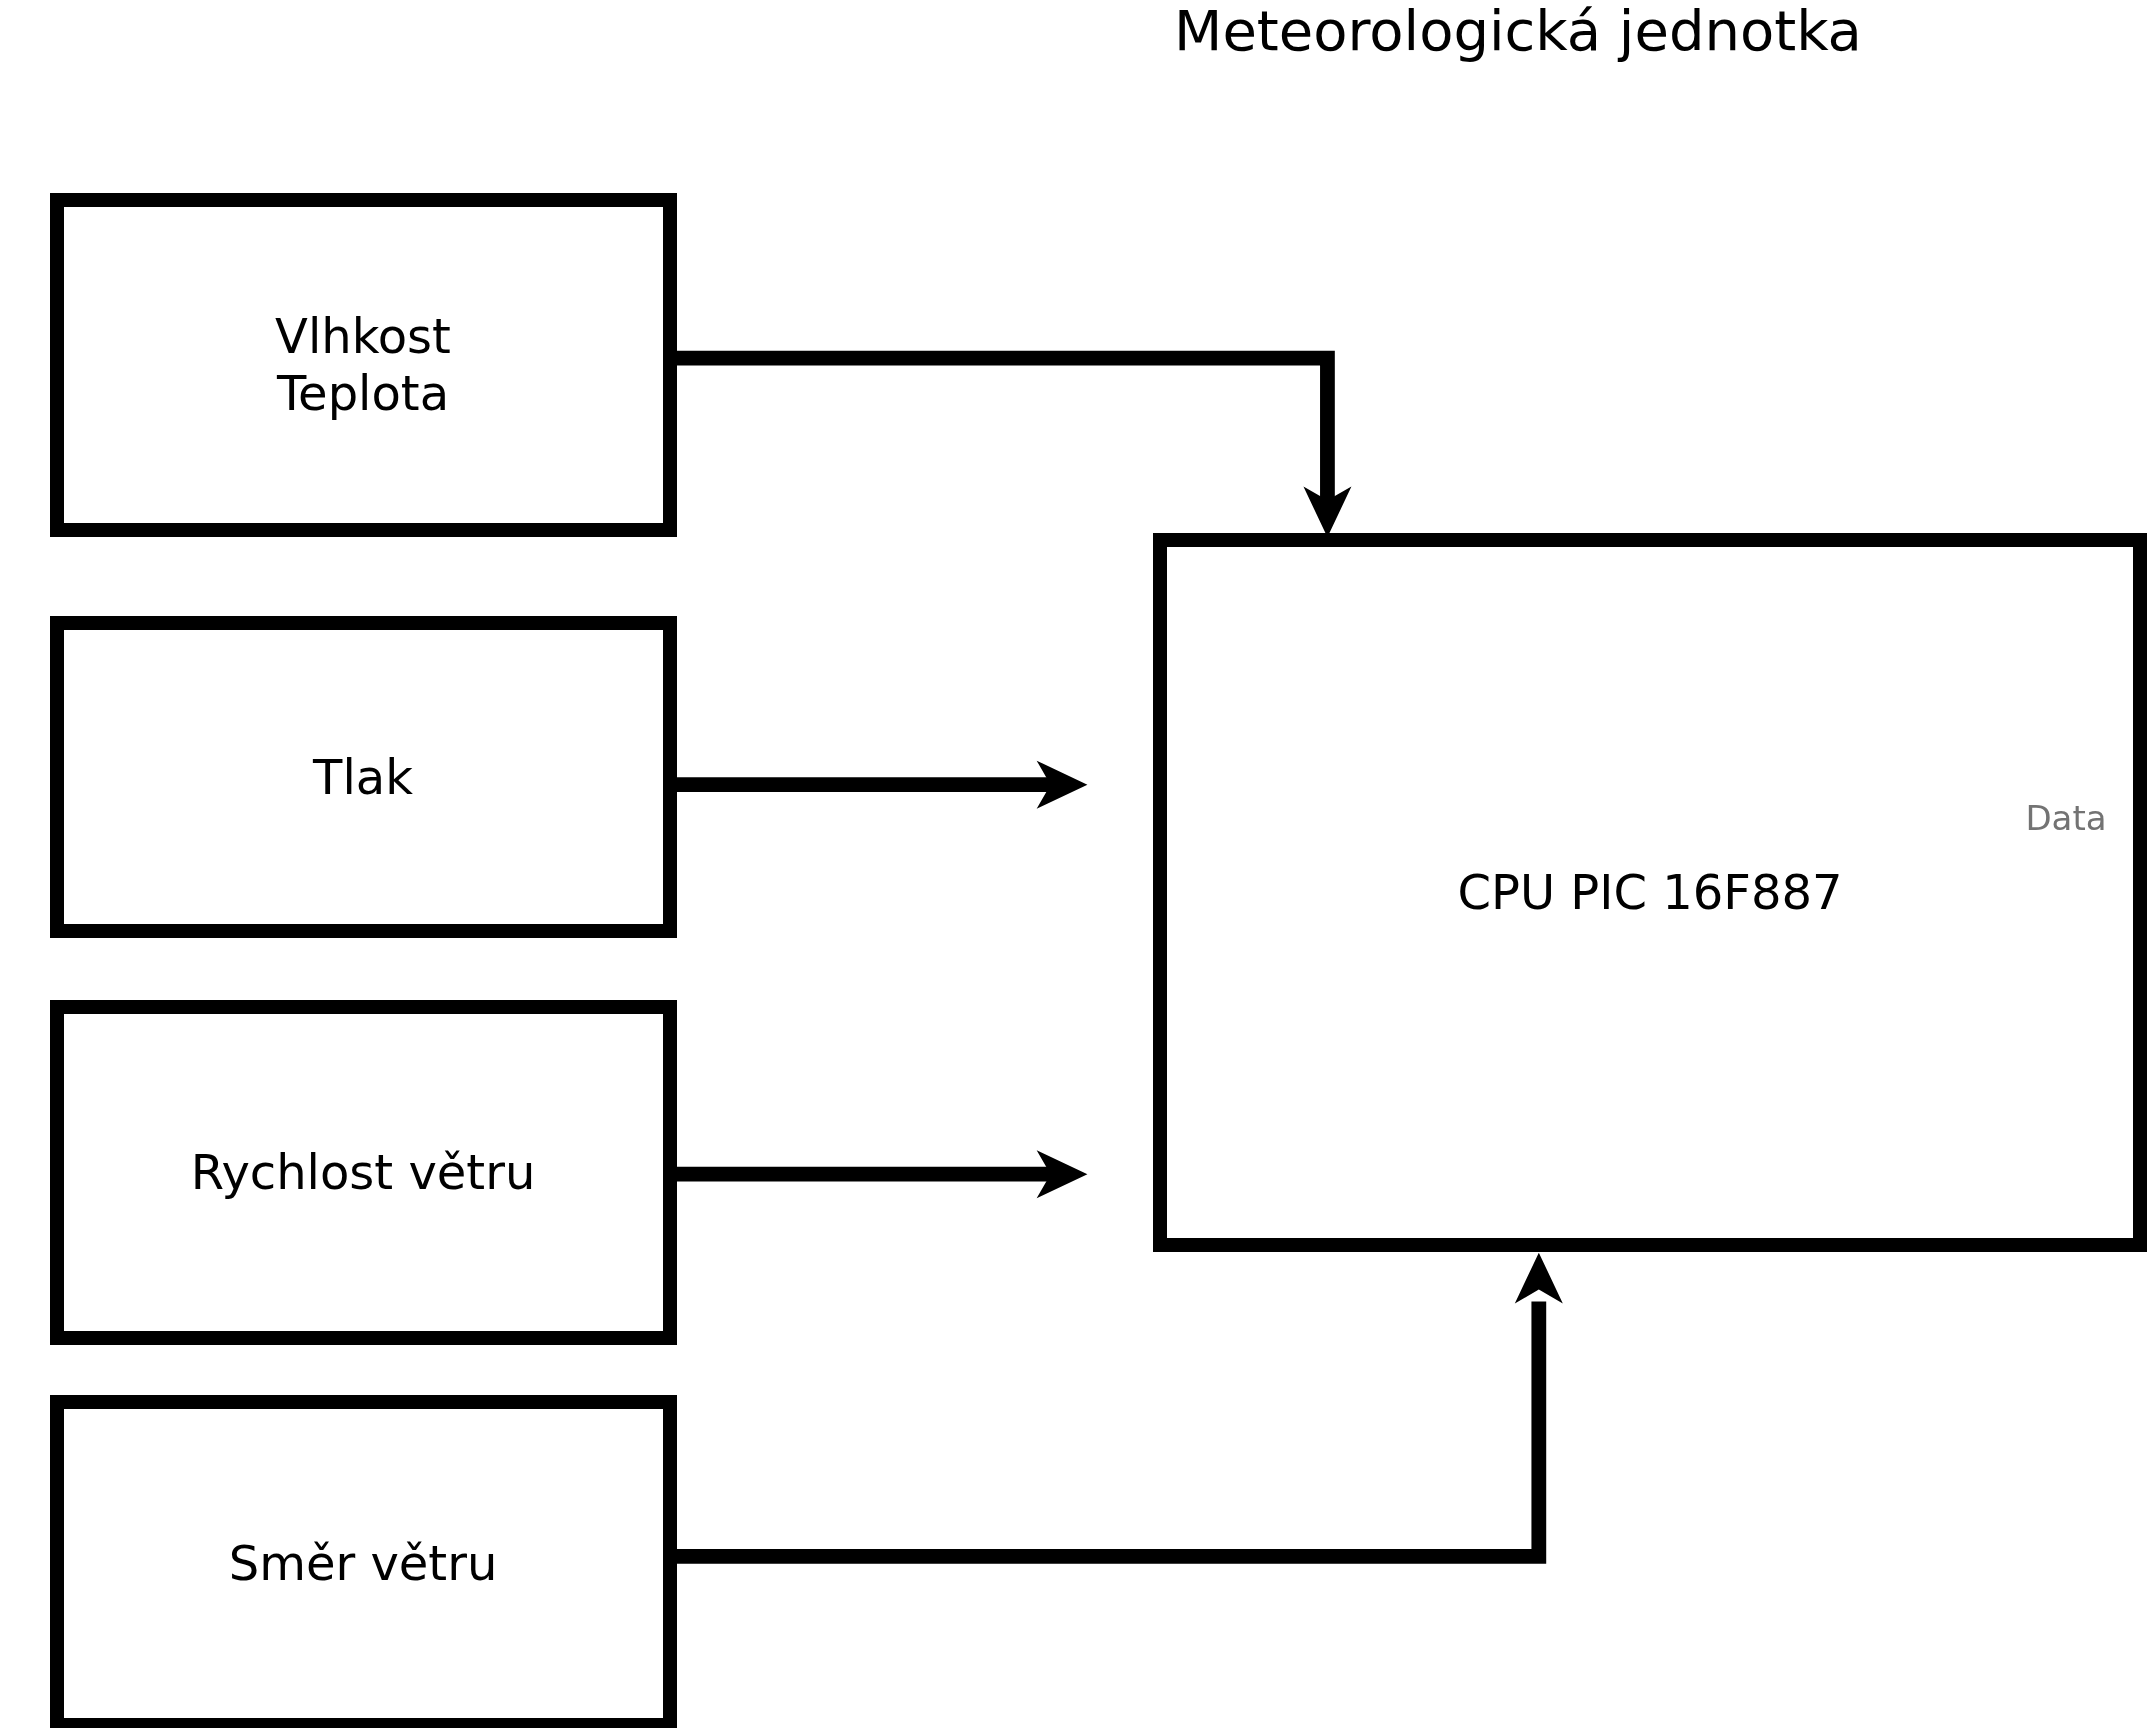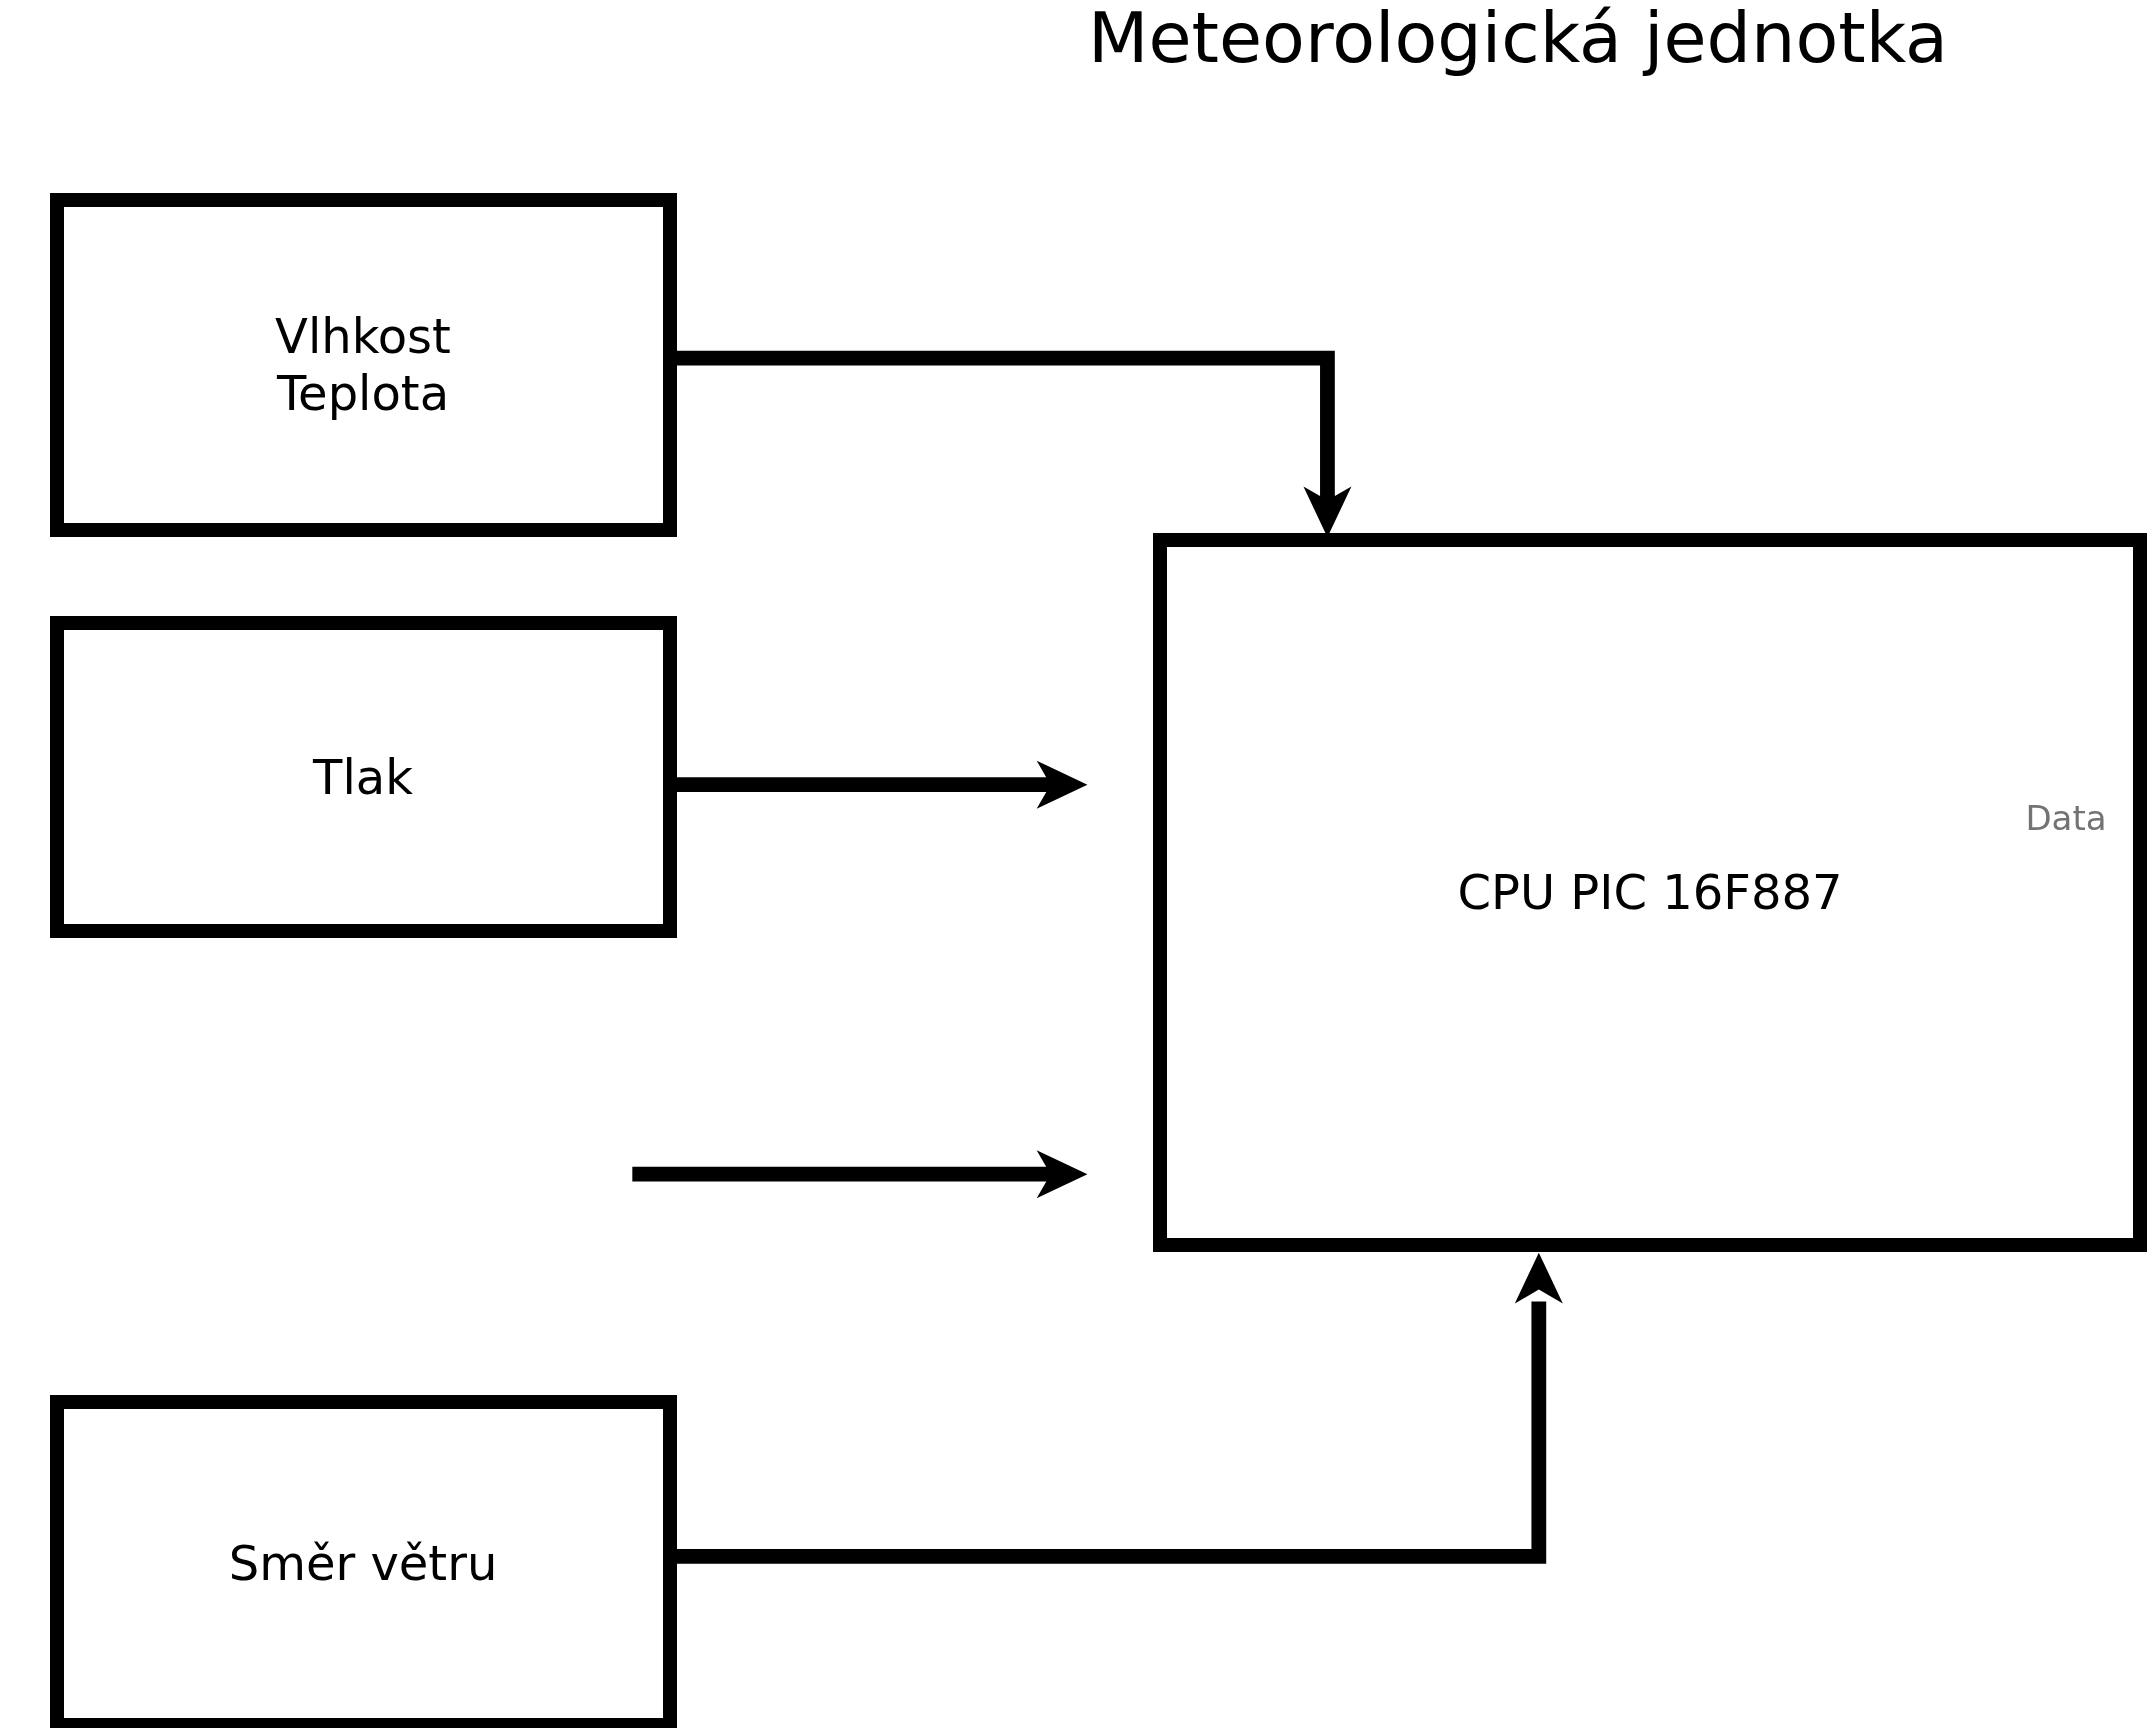--- a/index.html
+++ b/index.html
@@ -14,21 +14,21 @@
     background: #ffffff;
     overflow: hidden;
     font-family: "DejaVu Sans", "Liberation Sans", sans-serif;
     color: #000000;
   }
   .diagram-title {
     position: absolute;
     left: 1518px;
     top: 0px;
     transform: translateX(-50%);
-    font-size: 70px;
+    font-size: 56px;
     line-height: 1.1;
     white-space: nowrap;
     color: #000000;
   }
   .node {
     position: absolute;
     box-sizing: border-box;
     border: 14.8px solid #000000;
     background: #ffffff;
     display: flex;
@@ -104,20 +104,23 @@
 
   <div class="node box-vlhkost">
     <span class="node-label">Vlhkost
 Teplota</span>
   </div>
 
   <div class="node box-tlak">
     <span class="node-label">Tlak</span>
   </div>
 
+  <div class="node box-rychlost">
+    <span class="node-label">Rychlost větru</span>
+  </div>
 
   <div class="node box-smer">
     <span class="node-label">Směr větru</span>
   </div>
 
   <div class="node box-cpu">
     <span class="node-label">CPU PIC 16F887</span>
   </div>
 
   <div class="data-label">Data</div>

